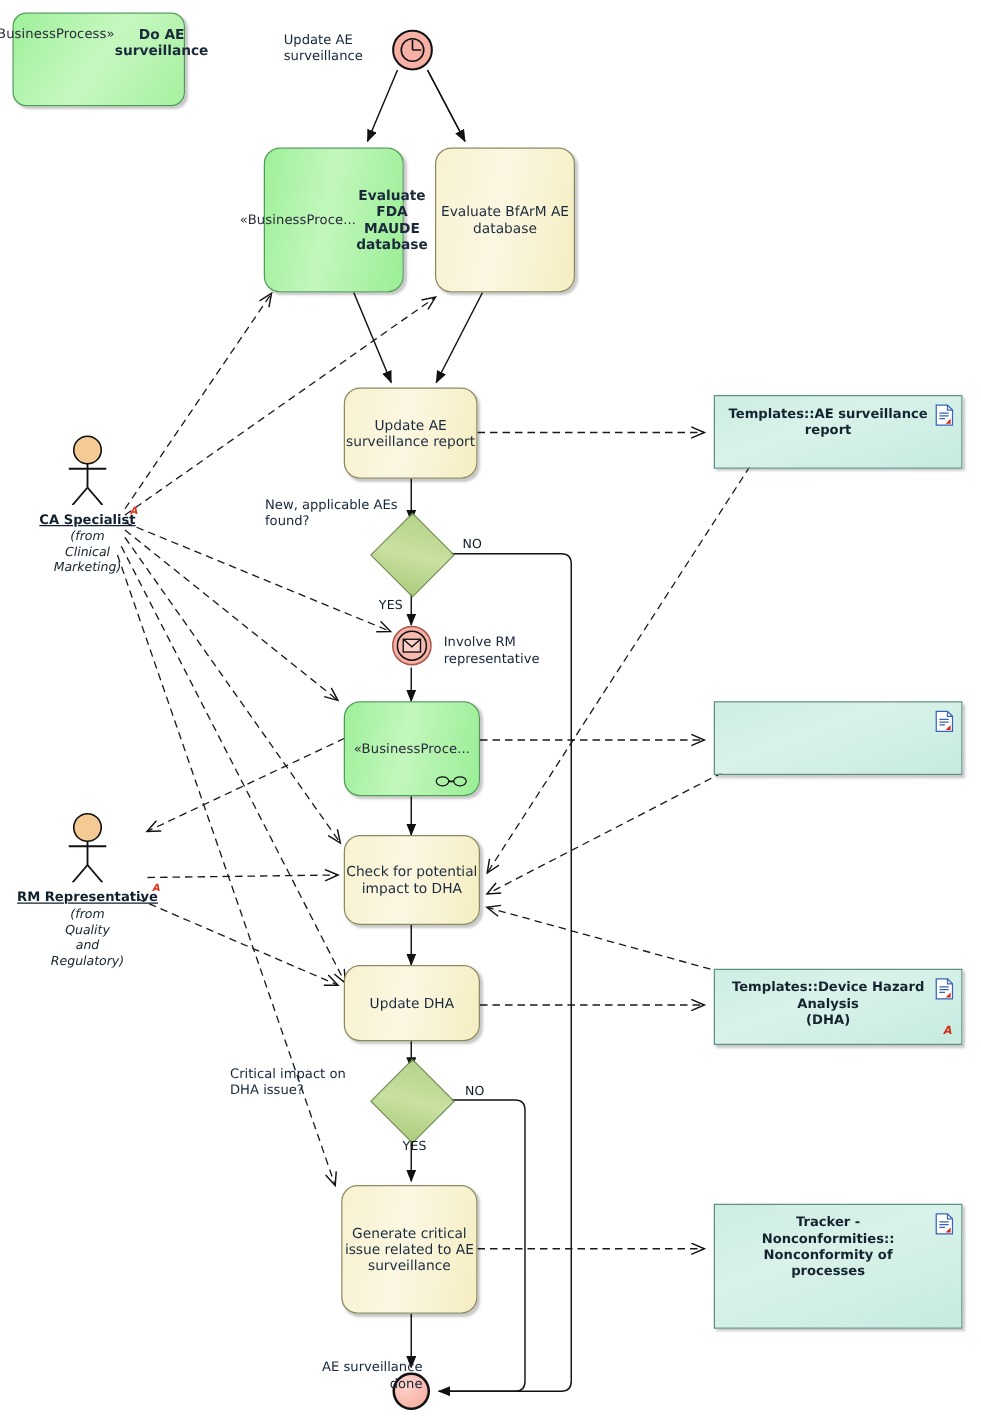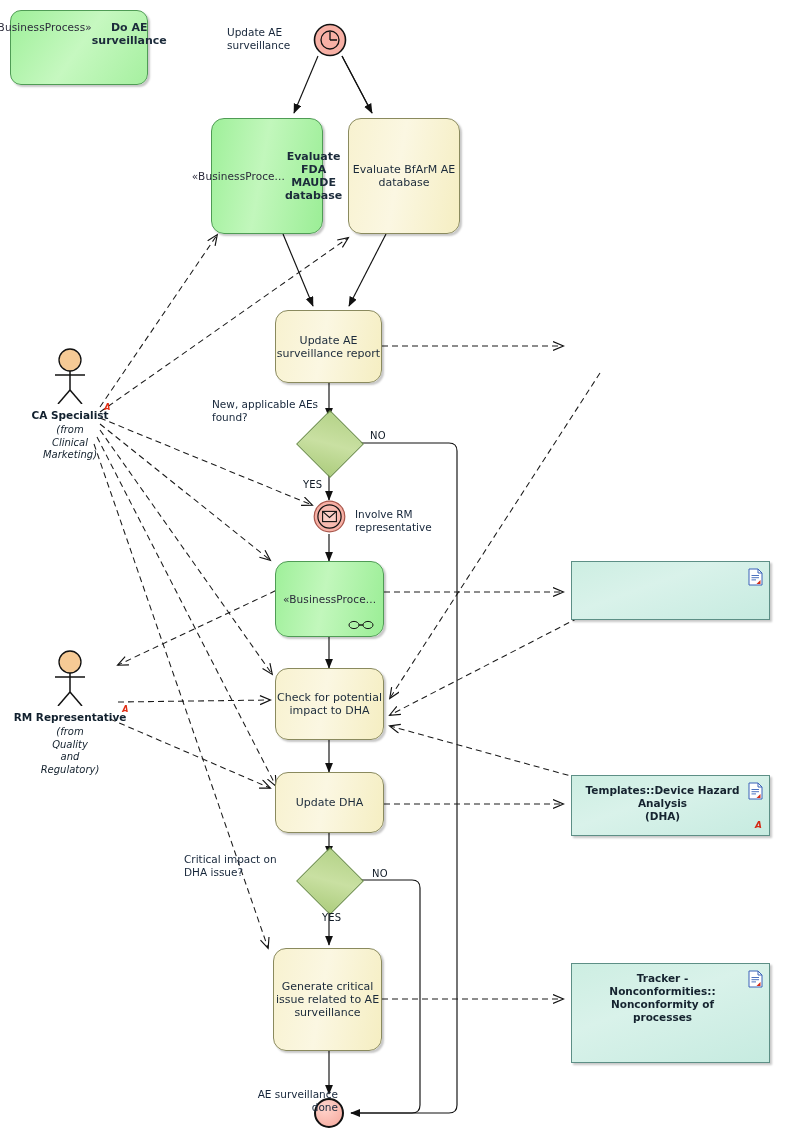--- a/index.html
+++ b/index.html
@@ -105,20 +105,21 @@
 
   
   .actor { position: absolute; width: 120px; text-align: center; }
   .actor .glyph { position: relative; width: 120px; height: 56px; }
   .actor .aname {
     font-size: 10.5px;
     font-weight: bold;
     color: #11202e;
     position: relative;
     display: inline-block;
+    text-decoration: underline;
   }
   .actor .aname .amk {
     position: absolute;
     right: -2px;
     top: -6px;
     color: #e02d14;
     font-size: 8px;
     font-style: italic;
     font-weight: bold;
   }
@@ -362,20 +363,34 @@
     </div>
     <div class="aname">
       <span>RM Representative</span><span class="amk">A</span>
     </div>
     <div class="afrom" style="white-space:pre-line;">(from
 Quality
 and
 Regulatory)</div>
   </div>
 
+  <div class="artifact" style="left:571px; top:316px; width:199px; height:59px;">
+    <span class="atext" style="white-space:pre-line;">Templates::AE surveillance report</span>
+    <svg class="doc-icon" viewBox="0 0 15 18">
+      <path d="M1,1 L10,1 L14,5 L14,17 L1,17 z" fill="#ffffff" stroke="#3a63b8" stroke-width="1"></path>
+      <path d="M10,1 L10,5 L14,5" fill="none" stroke="#3a63b8" stroke-width="1"></path>
+      <g stroke="#3a63b8" stroke-width="0.9">
+        <line x1="3.5" y1="7.5" x2="11" y2="7.5"></line>
+        <line x1="3.5" y1="9.7" x2="11" y2="9.7"></line>
+        <line x1="3.5" y1="11.9" x2="8" y2="11.9"></line>
+      </g>
+      <path d="M8.5,16 L12.5,12 L12.5,16 z" fill="#d42b17"></path>
+    </svg>
+    <span class="a-marker"></span>
+  </div>
 
   <div class="artifact" style="left:571px; top:561px; width:199px; height:59px;">
     <svg class="doc-icon" viewBox="0 0 15 18">
       <path d="M1,1 L10,1 L14,5 L14,17 L1,17 z" fill="#ffffff" stroke="#3a63b8" stroke-width="1"></path>
       <path d="M10,1 L10,5 L14,5" fill="none" stroke="#3a63b8" stroke-width="1"></path>
       <g stroke="#3a63b8" stroke-width="0.9">
         <line x1="3.5" y1="7.5" x2="11" y2="7.5"></line>
         <line x1="3.5" y1="9.7" x2="11" y2="9.7"></line>
         <line x1="3.5" y1="11.9" x2="8" y2="11.9"></line>
       </g>

